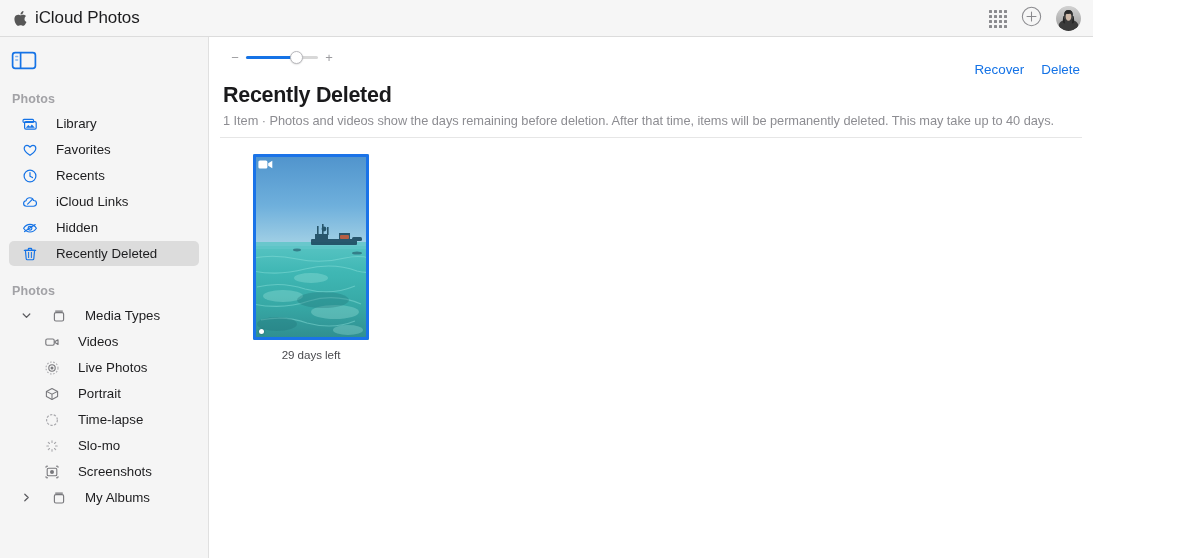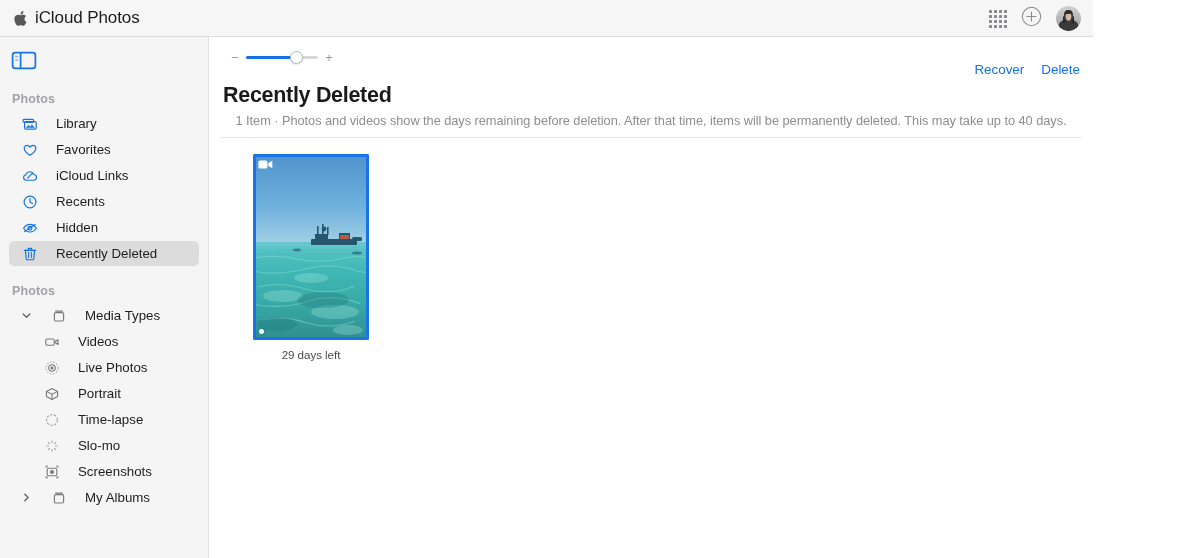--- a/index.html
+++ b/index.html
@@ -88,35 +88,35 @@
     background: #d8d8d8; border-radius: 2px; cursor: pointer;
   }
   .zs-fill { position: absolute; left: 0; top: 0; height: 3px; background: #1573e6; border-radius: 2px; }
   .zs-thumb {
     position: absolute; top: 50%; width: 13px; height: 13px;
     margin-top: -6.5px; margin-left: -6.5px;
     background: #ffffff; border: 1.3px solid #b9b9bd; border-radius: 50%;
     box-shadow: 0 0.5px 1.5px rgba(0,0,0,0.18); cursor: grab;
   }
   .toolbar-actions {
-    position: absolute; right: 13px; top: 12px; height: 40px;
-    display: flex; align-items: center; gap: 17px; margin-left: 20px;
+    position: absolute; right: 13px; top: 0; height: 40px;
+    display: flex; align-items: flex-end; gap: 17px; margin-left: 20px;
   }
   .action-link {
     font-size: 13.4px; color: #1573e6; cursor: pointer; white-space: nowrap;
   }
 
   .content-head { padding: 6px 14px 0 14px; }
   .page-title {
     font-size: 21.5px; font-weight: 700; color: #1a1a1c;
     letter-spacing: -0.3px; line-height: 1.15;
   }
   .page-sub {
     font-size: 12.8px; color: #8d8d92; margin-top: 5px;
-    letter-spacing: -0.05px; white-space: nowrap; text-align: center;
+    letter-spacing: -0.05px; white-space: nowrap;
   }
   .divider { height: 1px; background: #e6e6e6; margin: 9px 11px 0 11px; }
 
   
   .photo-grid { padding: 16px 0 0 44px; display: flex; flex-wrap: wrap; gap: 22px; }
   .photo-cell { width: 116px; }
   .thumb {
     width: 116px; height: 186px; position: relative;
     border-radius: 2px; overflow: hidden; cursor: pointer;
     outline: 3px solid #1a73e8; outline-offset: -3px;
@@ -230,34 +230,34 @@
           <span class="ic">
             <svg viewBox="0 0 16 16" aria-hidden="true">
               <path d="M8 13.3C6 11.8 2.2 9.4 2.2 6.4c0-1.8 1.3-3 2.9-3 1.2 0 2.1.7 2.9 1.8.8-1.1 1.7-1.8 2.9-1.8 1.6 0 2.9 1.2 2.9 3 0 3-3.8 5.4-5.8 6.9z" fill="none" stroke="#1573e6" stroke-width="1.2" stroke-linejoin="round"></path>
             </svg>
           </span>
           <span class="sb-label">Favorites</span>
         </li>
         <li class="sb-item">
           <span class="ic">
             <svg viewBox="0 0 16 16" aria-hidden="true">
+              <circle cx="8" cy="8" r="5.9" fill="none" stroke="#1573e6" stroke-width="1.2"></circle>
+              <path d="M8 4.6 V8.2 L10.5 9.6" fill="none" stroke="#1573e6" stroke-width="1.2" stroke-linecap="round" stroke-linejoin="round"></path>
+            </svg>
+          </span>
+          <span class="sb-label">Recents</span>
+        </li>
+        <li class="sb-item">
+          <span class="ic">
+            <svg viewBox="0 0 16 16" aria-hidden="true">
               <path d="M4.5 12.2c-1.6 0-2.9-1.2-2.9-2.7 0-1.4 1-2.5 2.4-2.7.3-1.8 1.9-3.1 3.8-3.1 1.8 0 3.3 1.2 3.7 2.8h.2c1.6 0 2.8 1.2 2.8 2.8s-1.3 2.9-3 2.9z" fill="none" stroke="#1573e6" stroke-width="1.15" stroke-linejoin="round"></path>
               <path d="M5.6 10.1 L10.3 5.3" stroke="#1573e6" stroke-width="1.15" stroke-linecap="round"></path>
             </svg>
           </span>
           <span class="sb-label">iCloud Links</span>
-        </li>
-        <li class="sb-item">
-          <span class="ic">
-            <svg viewBox="0 0 16 16" aria-hidden="true">
-              <circle cx="8" cy="8" r="5.9" fill="none" stroke="#1573e6" stroke-width="1.2"></circle>
-              <path d="M8 4.6 V8.2 L10.5 9.6" fill="none" stroke="#1573e6" stroke-width="1.2" stroke-linecap="round" stroke-linejoin="round"></path>
-            </svg>
-          </span>
-          <span class="sb-label">Recents</span>
         </li>
         <li class="sb-item">
           <span class="ic">
             <svg viewBox="0 0 16 16" aria-hidden="true">
               <path d="M1.6 8.2S4.1 4.4 8 4.4s6.4 3.8 6.4 3.8-2.5 3.8-6.4 3.8S1.6 8.2 1.6 8.2z" fill="none" stroke="#1573e6" stroke-width="1.15"></path>
               <circle cx="8" cy="8.2" r="1.9" fill="none" stroke="#1573e6" stroke-width="1.15"></circle>
               <path d="M2.6 11.6 L13.2 4.6" stroke="#1573e6" stroke-width="1.2" stroke-linecap="round"></path>
             </svg>
           </span>
           <span class="sb-label">Hidden</span>

